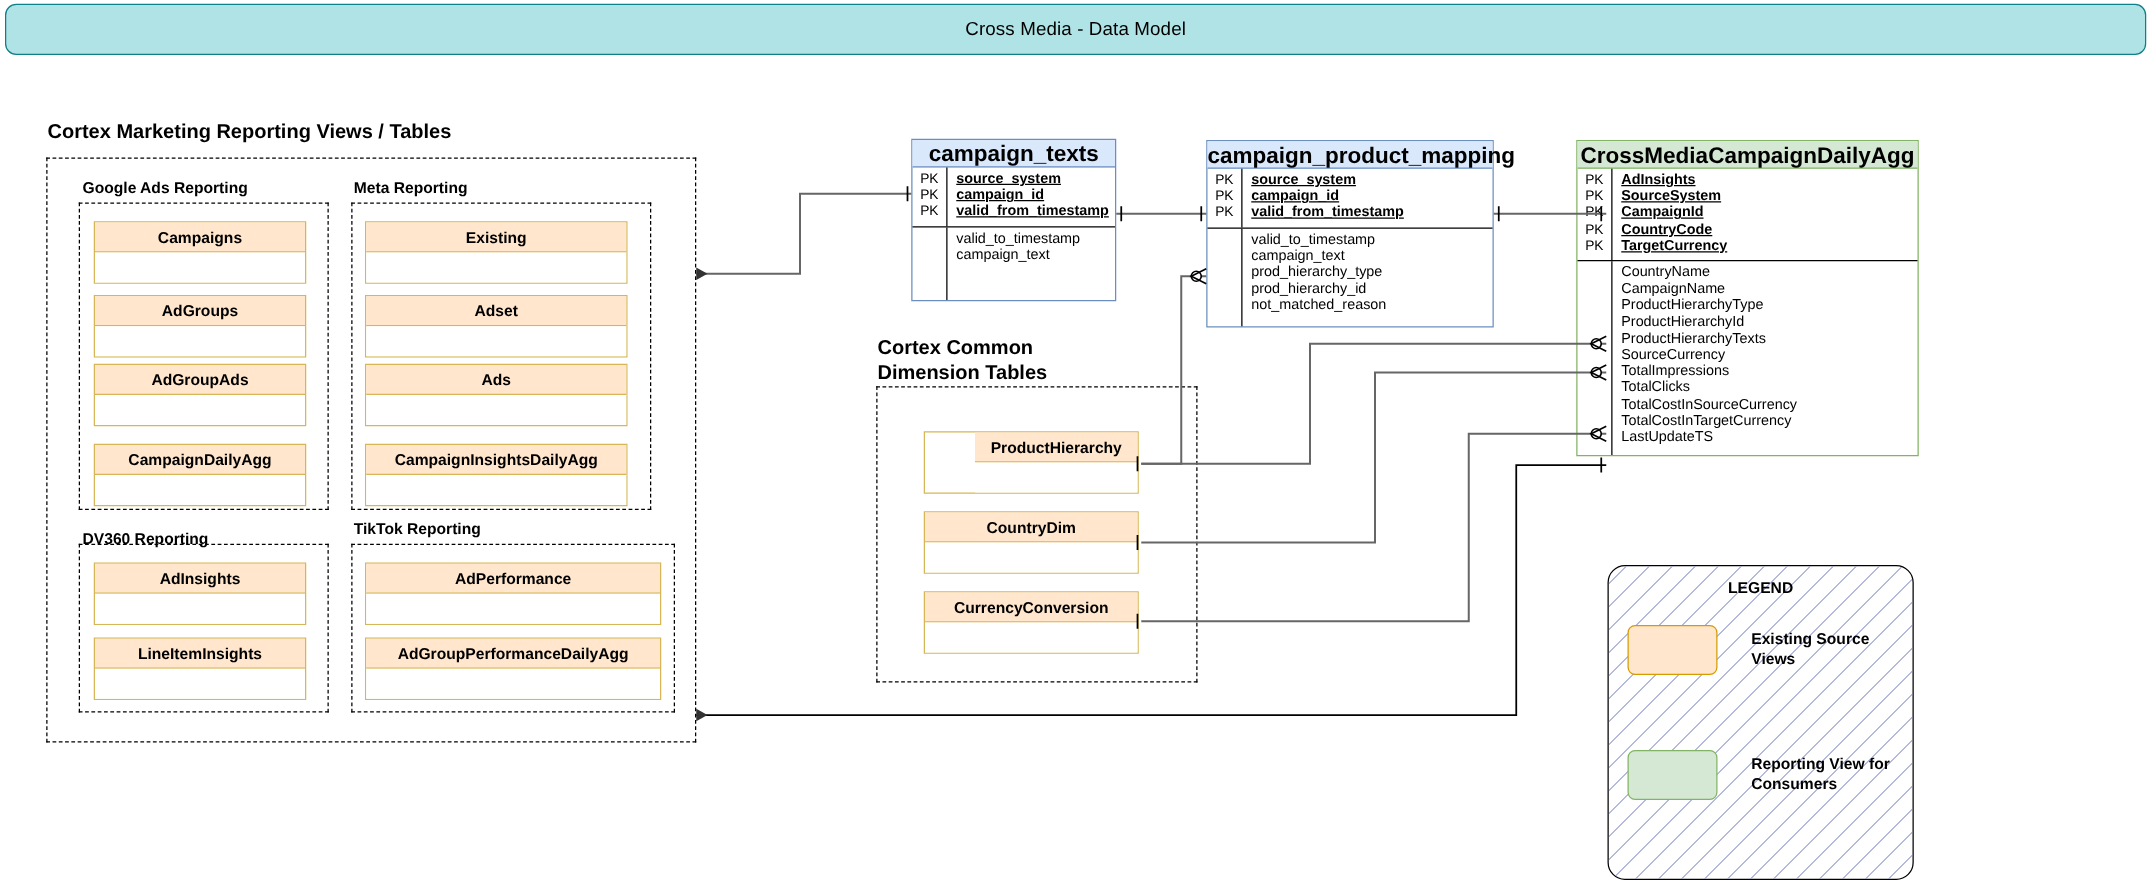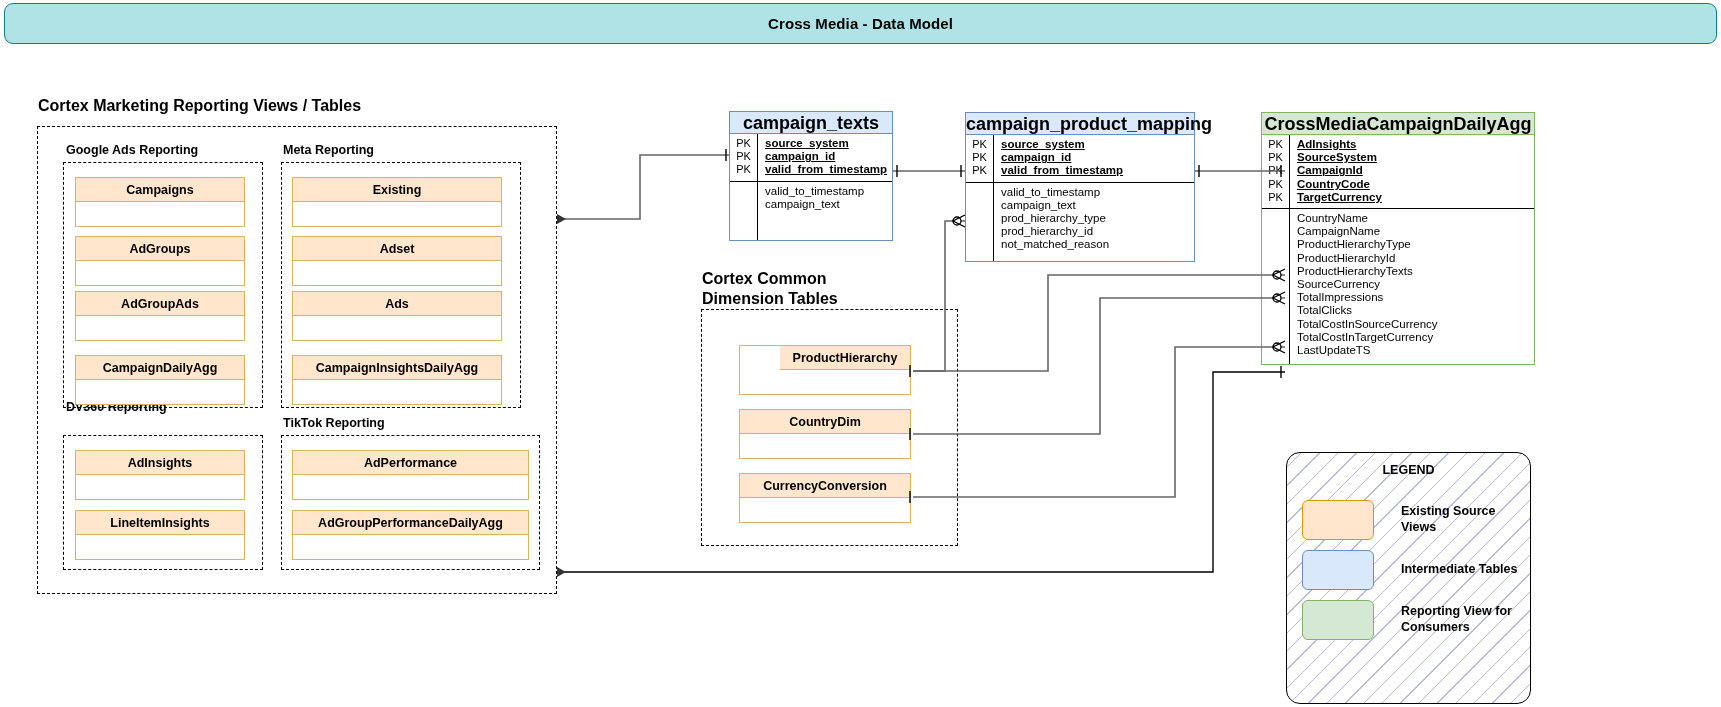--- a/index.html
+++ b/index.html
@@ -20,21 +20,21 @@
   #title-banner {
     position: absolute;
     left: 4px; top: 3px;
     width: 1713px; height: 41px;
     background: #b0e3e6;
     border: 1px solid #0e8088;
     border-radius: 9px;
     display: flex; align-items: center; justify-content: center;
   }
   #title-banner .t {
-    font-size: 15px; font-weight: bold; color: #000;
+    font-size: 15px; font-weight: normal; color: #000;
     letter-spacing: 0.1px;
   }
 
   
   .section-title {
     position: absolute;
     font-size: 16px;
     font-weight: bold;
     color: #000;
     white-space: pre-line;
@@ -196,21 +196,21 @@
 
   <div class="section-title" style="left:38px; top:96px;">Cortex Marketing Reporting Views / Tables</div>
 
   <div class="section-title" style="left:702px; top:269px;">Cortex Common
 Dimension Tables</div>
 
   <div class="dashed-box" style="left:37px; top:126px; width:520px; height:468px;"></div>
 
   <div class="group-label" style="left:66px; top:143px;">Google Ads Reporting</div>
   <div class="group-label" style="left:283px; top:143px;">Meta Reporting</div>
-  <div class="group-label" style="left:66px; top:400px;">DV360 Reporting</div>
+  <div class="group-label" style="left:66px; top:424px;">DV360 Reporting</div>
   <div class="group-label" style="left:283px; top:416px;">TikTok Reporting</div>
 
   <div class="dashed-box" style="left:63px; top:162px; width:200px; height:246px;"></div>
   <div class="dashed-box" style="left:281px; top:162px; width:240px; height:246px;"></div>
   <div class="dashed-box" style="left:63px; top:435px; width:200px; height:135px;"></div>
   <div class="dashed-box" style="left:281px; top:435px; width:259px; height:135px;"></div>
 
   <div class="ent" style="left:75px; top:177px; width:170px;">
     <div class="hdr">Campaigns</div>
     <div class="body"></div>
@@ -408,24 +408,20 @@
 
   <div id="legend">
     <div class="hatch"></div>
     <div class="ltitle">LEGEND</div>
 
     <div class="legend-row" style="top:47px;">
       <div class="legend-swatch orange"></div>
       <div class="legend-text">Existing Source Views</div>
     </div>
 
-    <div class="legend-row" style="top:97px;">
-      <div class="legend-swatch blue"></div>
-      <div class="legend-text">Intermediate Tables</div>
-    </div>
 
     <div class="legend-row" style="top:147px;">
       <div class="legend-swatch green"></div>
       <div class="legend-text">Reporting View for
 Consumers</div>
     </div>
   </div>
 
 </div>
 

